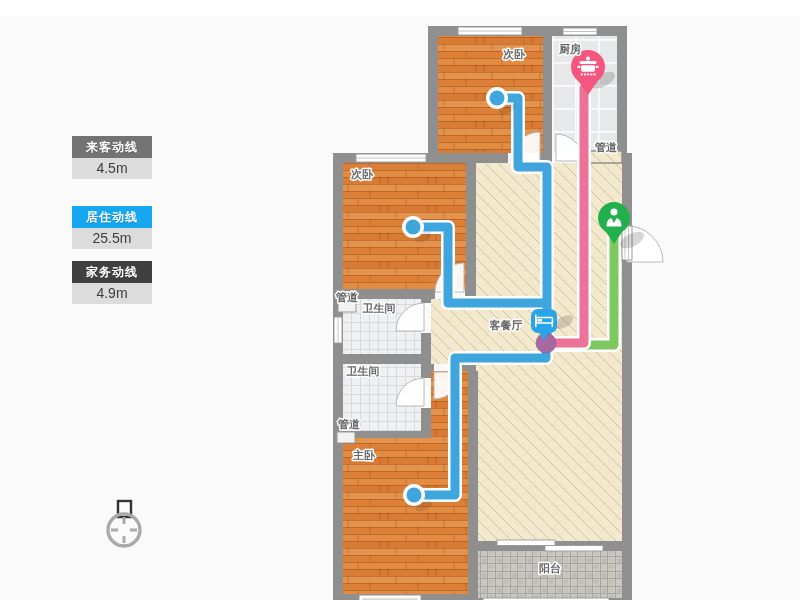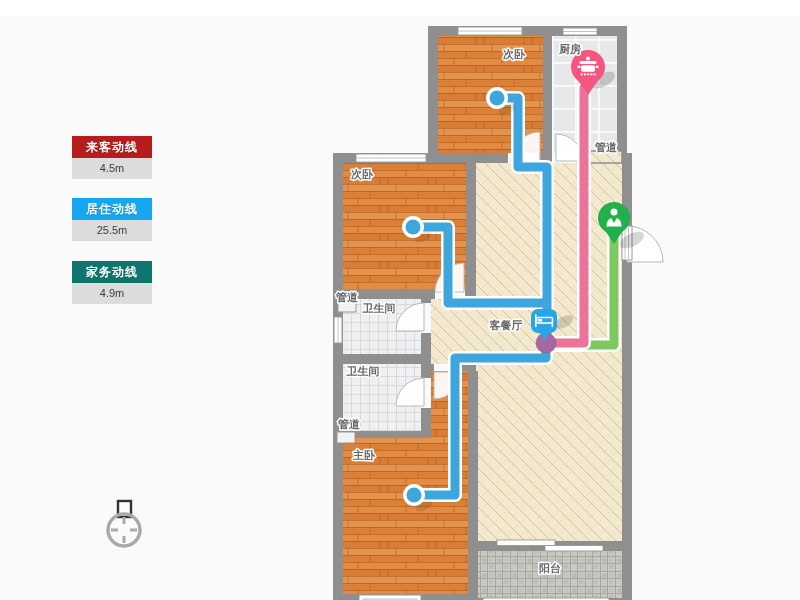--- a/index.html
+++ b/index.html
@@ -4,23 +4,23 @@
 <style>
   html,body{margin:0;padding:0;}
   body{font-family:"Liberation Sans", sans-serif;}
   .stage{position:relative;width:800px;height:600px;background:#fafafa;overflow:hidden;margin-top:16px;}
   .plan-svg{position:absolute;left:0;top:0;}
   .legend{position:absolute;left:72px;top:0;width:80px;}
   .legend-item{position:absolute;left:0;width:80px;}
   .legend-item .hd{height:22px;line-height:22px;text-align:center;color:#fff;
      font-size:12px;font-weight:bold;letter-spacing:1px;text-shadow:0 1px 1px rgba(0,0,0,.2);}
   .legend-item .val{height:21px;line-height:21px;text-align:center;color:#3d3d3d;
-     font-size:11px;background:#dcdcdc;}
-  .li-0{top:120px}.li-1{top:182px}.li-2{top:245px}
-  .hd-green{background:#b91c1c}.hd-blue{background:#16a7f0}.hd-pink{background:#0f766e}
+     font-size:14px;background:#dcdcdc;}
+  .li-0{top:120px}.li-1{top:190px}.li-2{top:245px}
+  .hd-green{background:#737373}.hd-blue{background:#16a7f0}.hd-pink{background:#404040}
   .room-label{font-size:11px;font-weight:bold;fill:#686868;stroke:#ffffff;stroke-width:3px;
      paint-order:stroke;stroke-linejoin:round;text-anchor:middle;}
 </style>
 </head>
 <body>
 
 <div class="stage">
 
 <svg class="plan-svg" width="800" height="600" viewBox="0 0 800 600">
   <defs>

